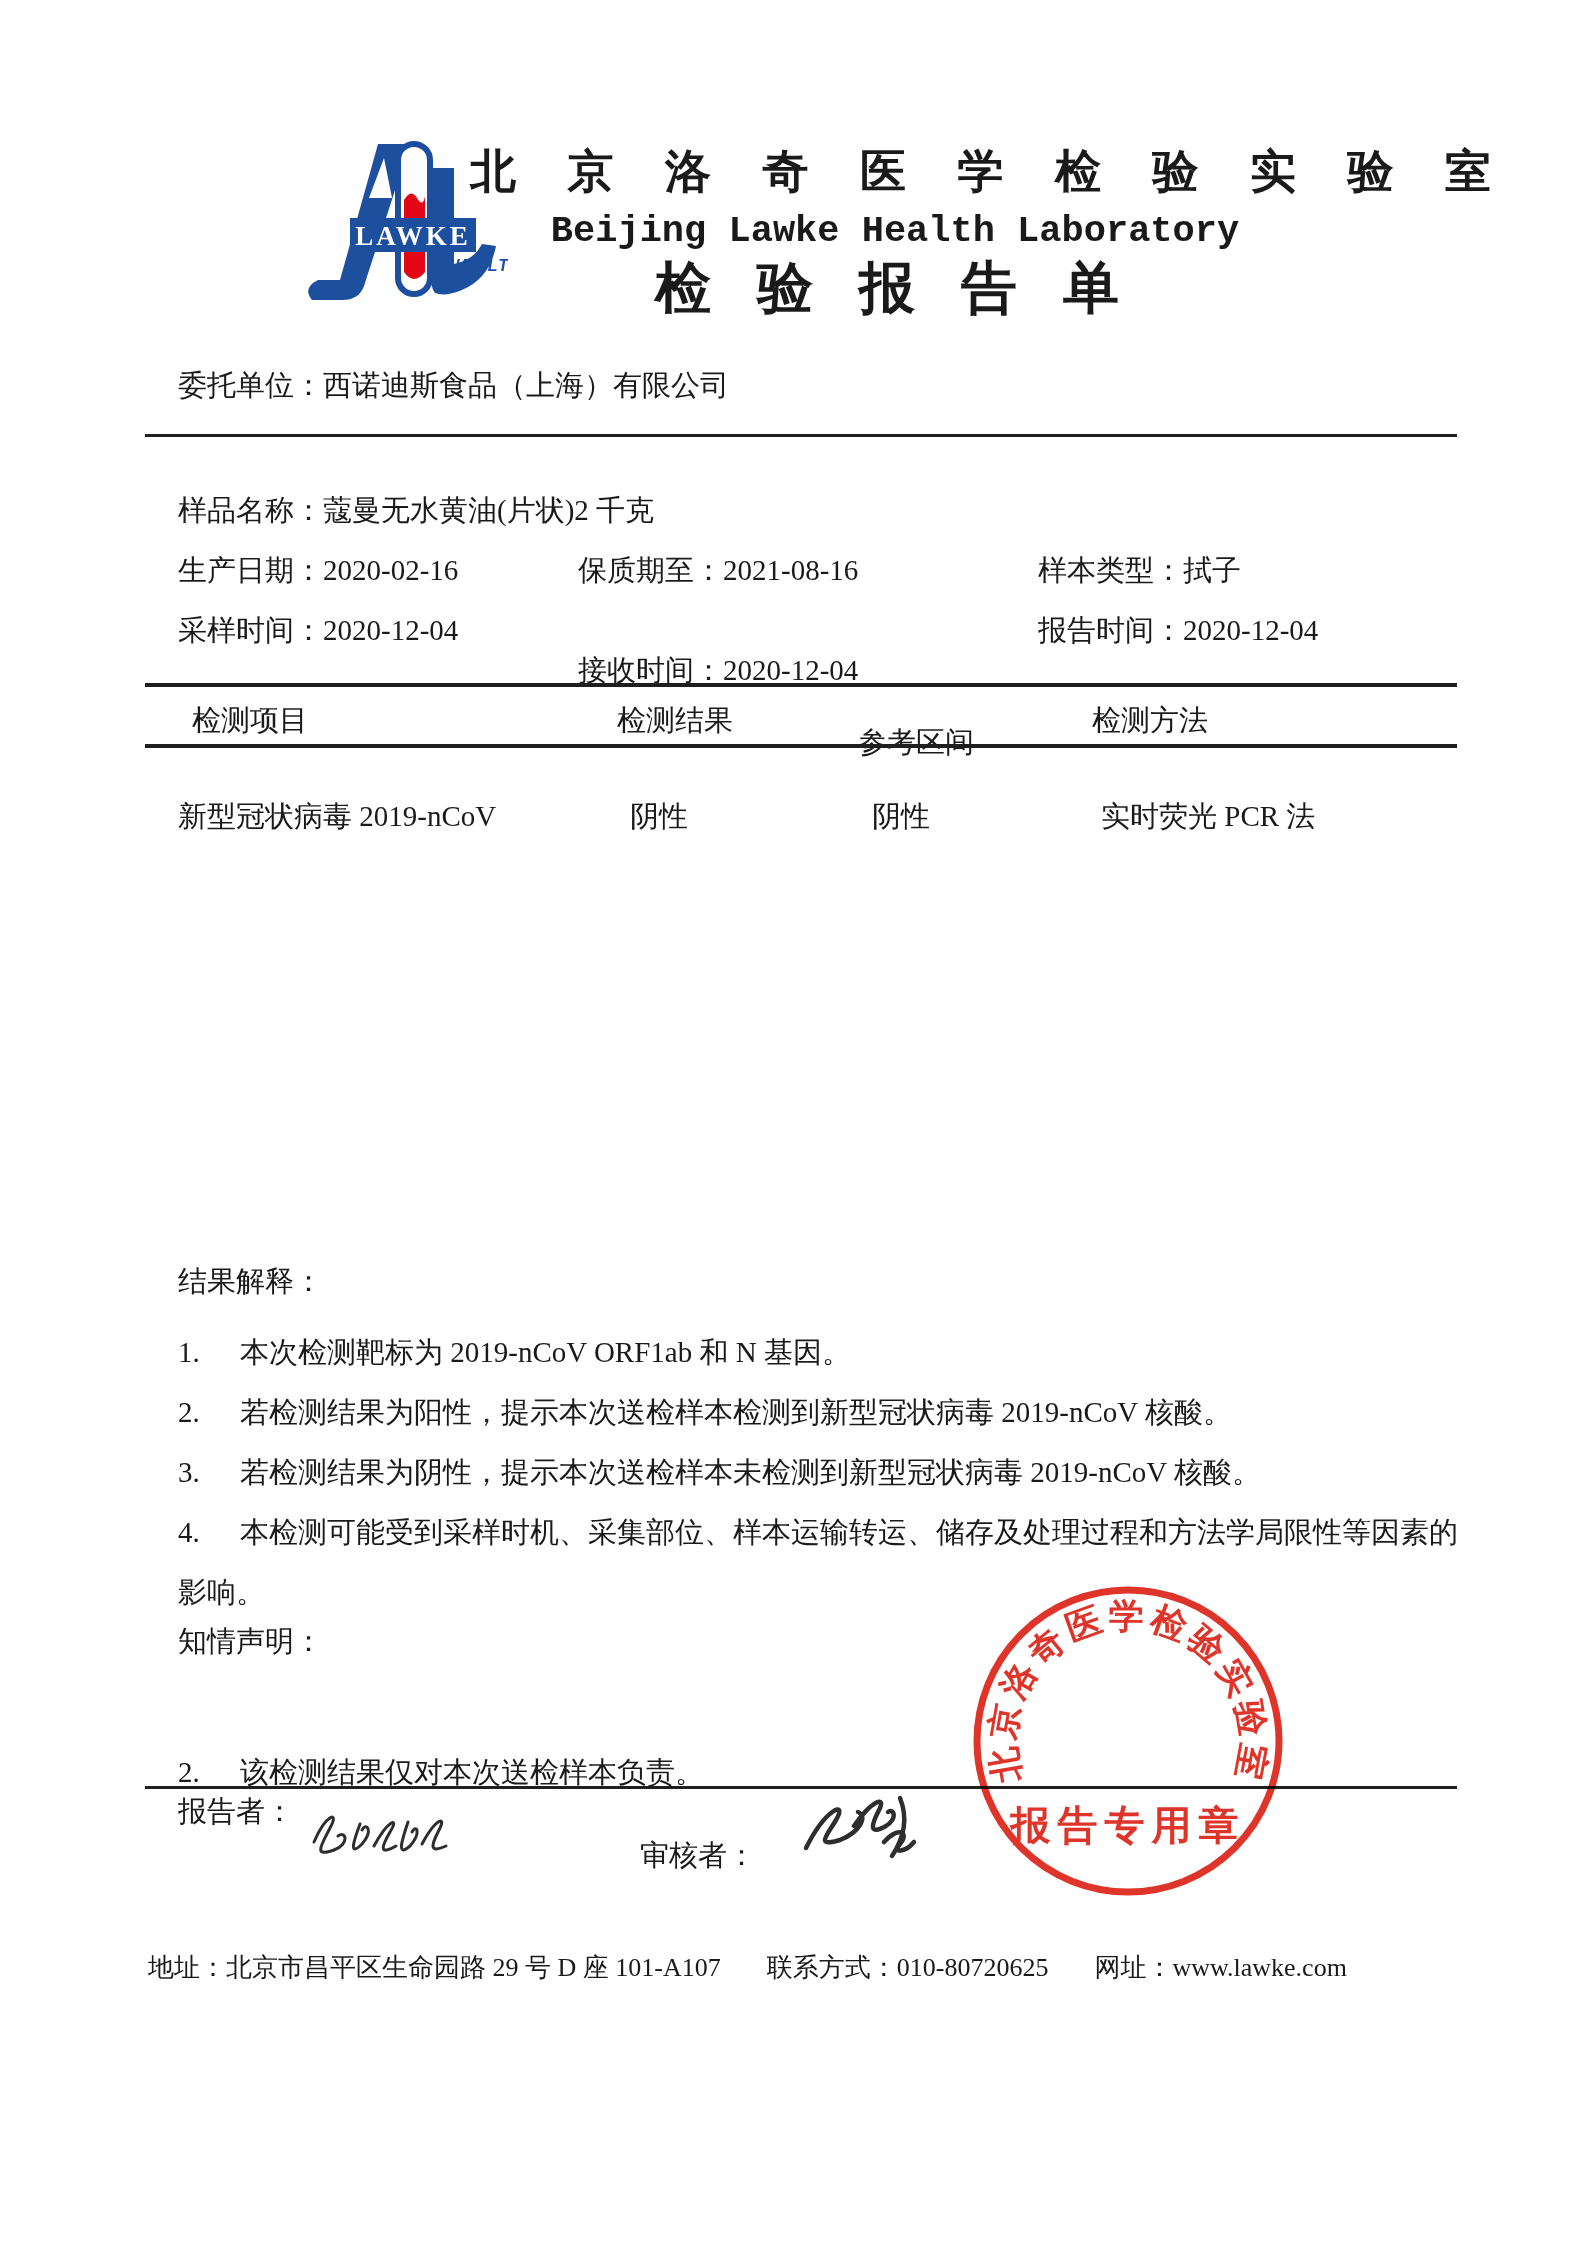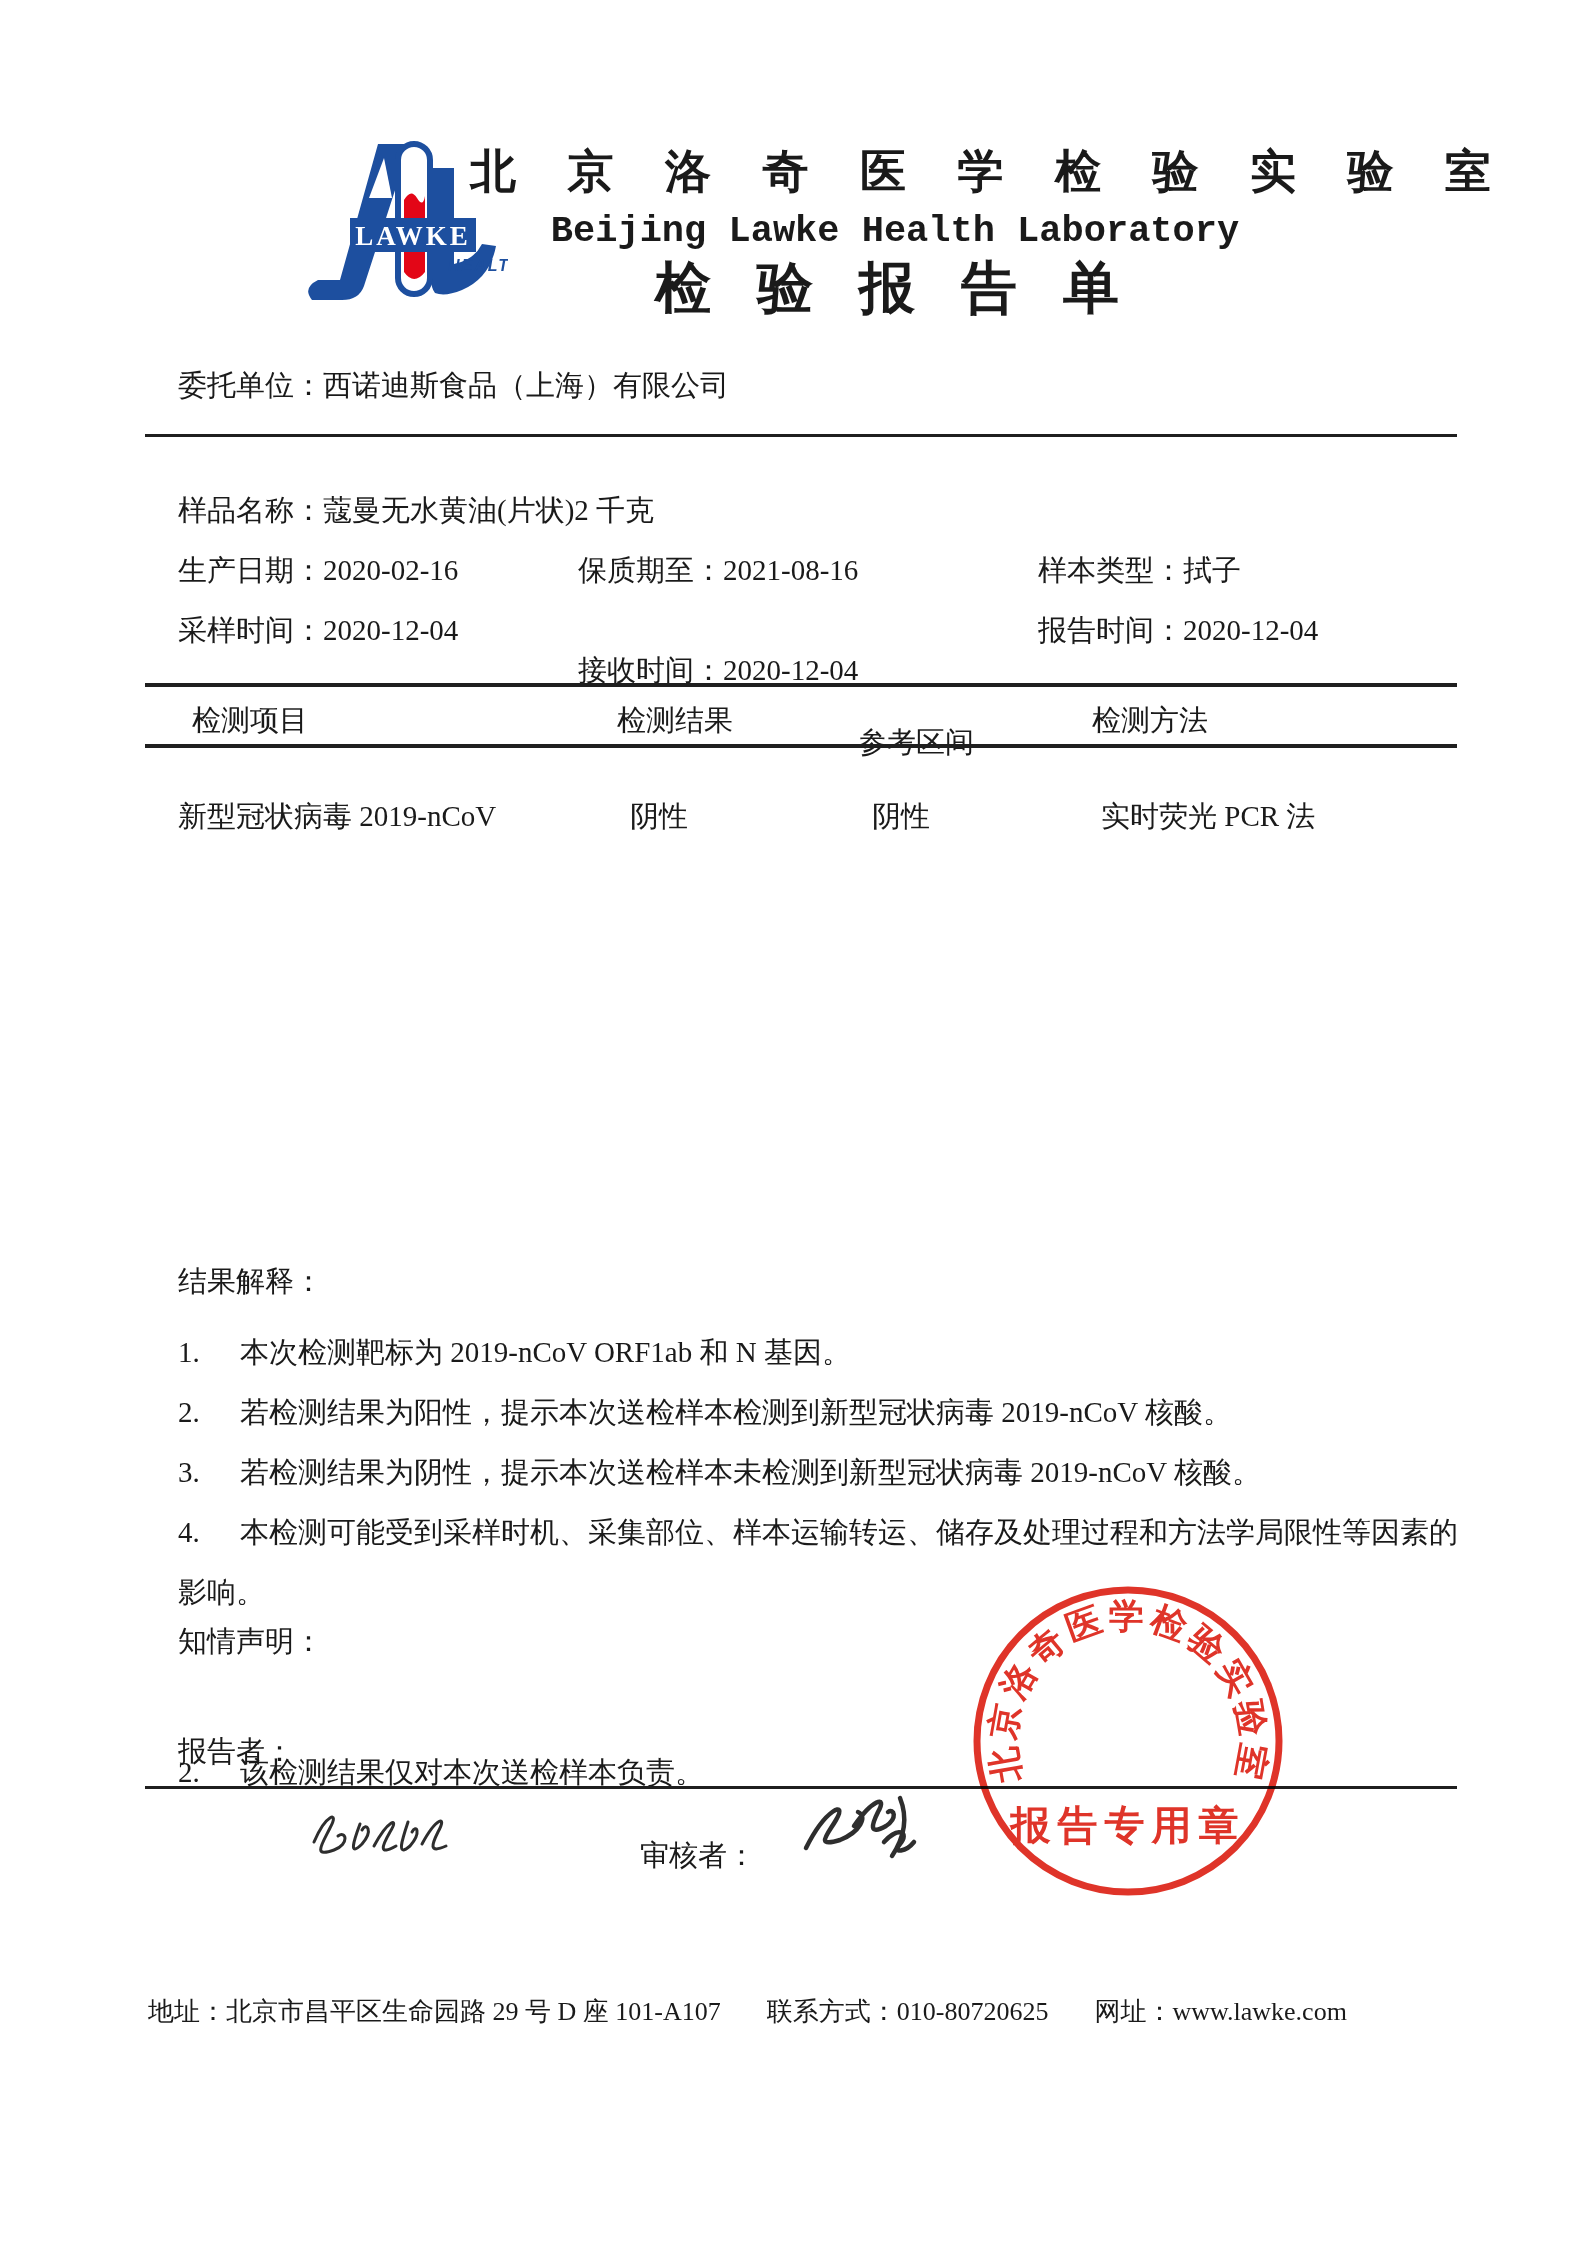--- a/index.html
+++ b/index.html
@@ -20,21 +20,21 @@
   .col1{left:178px;} .col2{left:578px;} .col3{left:1038px;}
   .tc1{left:192px;} .tc2{left:617px;} .tc3{left:858px;} .tc4{left:1092px;}
   .rc1{left:178px;} .rc2{left:630px;} .rc3{left:872px;} .rc4{left:1101px;}
   .note{left:178px;width:1290px;font-size:29px;line-height:60px;}
   .note .num{display:inline-block;width:62px;}
   
   .sig{stroke:#2e2e2e;fill:none;stroke-linecap:round;}
   
   #stamp{mix-blend-mode:multiply;opacity:.93;}
   
-  #footer{left:148px;top:1994px;font-size:26px;white-space:nowrap;}
+  #footer{left:148px;top:1950px;font-size:26px;white-space:nowrap;}
   #footer .seg{margin-right:46px;}
   #footer .seg:last-child{margin-right:0;}
 </style>
 </head>
 <body>
 
 <div id="page">
 
   <svg class="abs" style="left:298px;top:138px;" width="210" height="175" viewBox="0 0 210 175">
     <path d="M80 6 L112 6 L66 148 Q61 162 44 162 L14 162 Q4 150 20 142 L42 142 Z" fill="#1d4f9f"></path>
@@ -110,21 +110,21 @@
     <span class="num">4.</span><span>本检测可能受到采样时机、采集部位、样本运输转运、储存及处理过程和方法学局限性等因素的影响。</span>
   </div>
 
   <div class="abs line col1" style="top:1622px;">知情声明：</div>
   <div class="abs note" style="top:1742px;">
     <span class="num">2.</span><span>该检测结果仅对本次送检样本负责。</span>
   </div>
 
   <div class="abs hr" style="top:1786px;"></div>
 
-  <div class="abs line" style="left:178px;top:1732px;text-align:center;">报告者：</div>
+  <div class="abs line" style="left:178px;top:1792px;text-align:center;">报告者：</div>
   <svg class="abs" style="left:300px;top:1798px;" width="160" height="96" viewBox="0 0 160 96">
     <path class="sig" stroke-width="3" d="M14 44 C26 16, 40 12, 30 30 C22 46, 12 60, 34 52 C50 46, 46 32, 38 38
          M60 26 C54 42, 48 60, 62 46 C74 32, 66 24, 62 32
          M74 48 C88 22, 100 18, 90 34 C82 48, 78 58, 96 48
          M108 24 C102 42, 96 60, 110 48 C122 34, 116 26, 112 34
          M122 46 C136 20, 148 16, 138 34 C132 46, 128 56, 146 48"></path>
   </svg>
 
   <div class="abs line" style="left:640px;top:1836px;">审核者：</div>
   <svg class="abs" style="left:788px;top:1782px;" width="150" height="100" viewBox="0 0 150 100">

